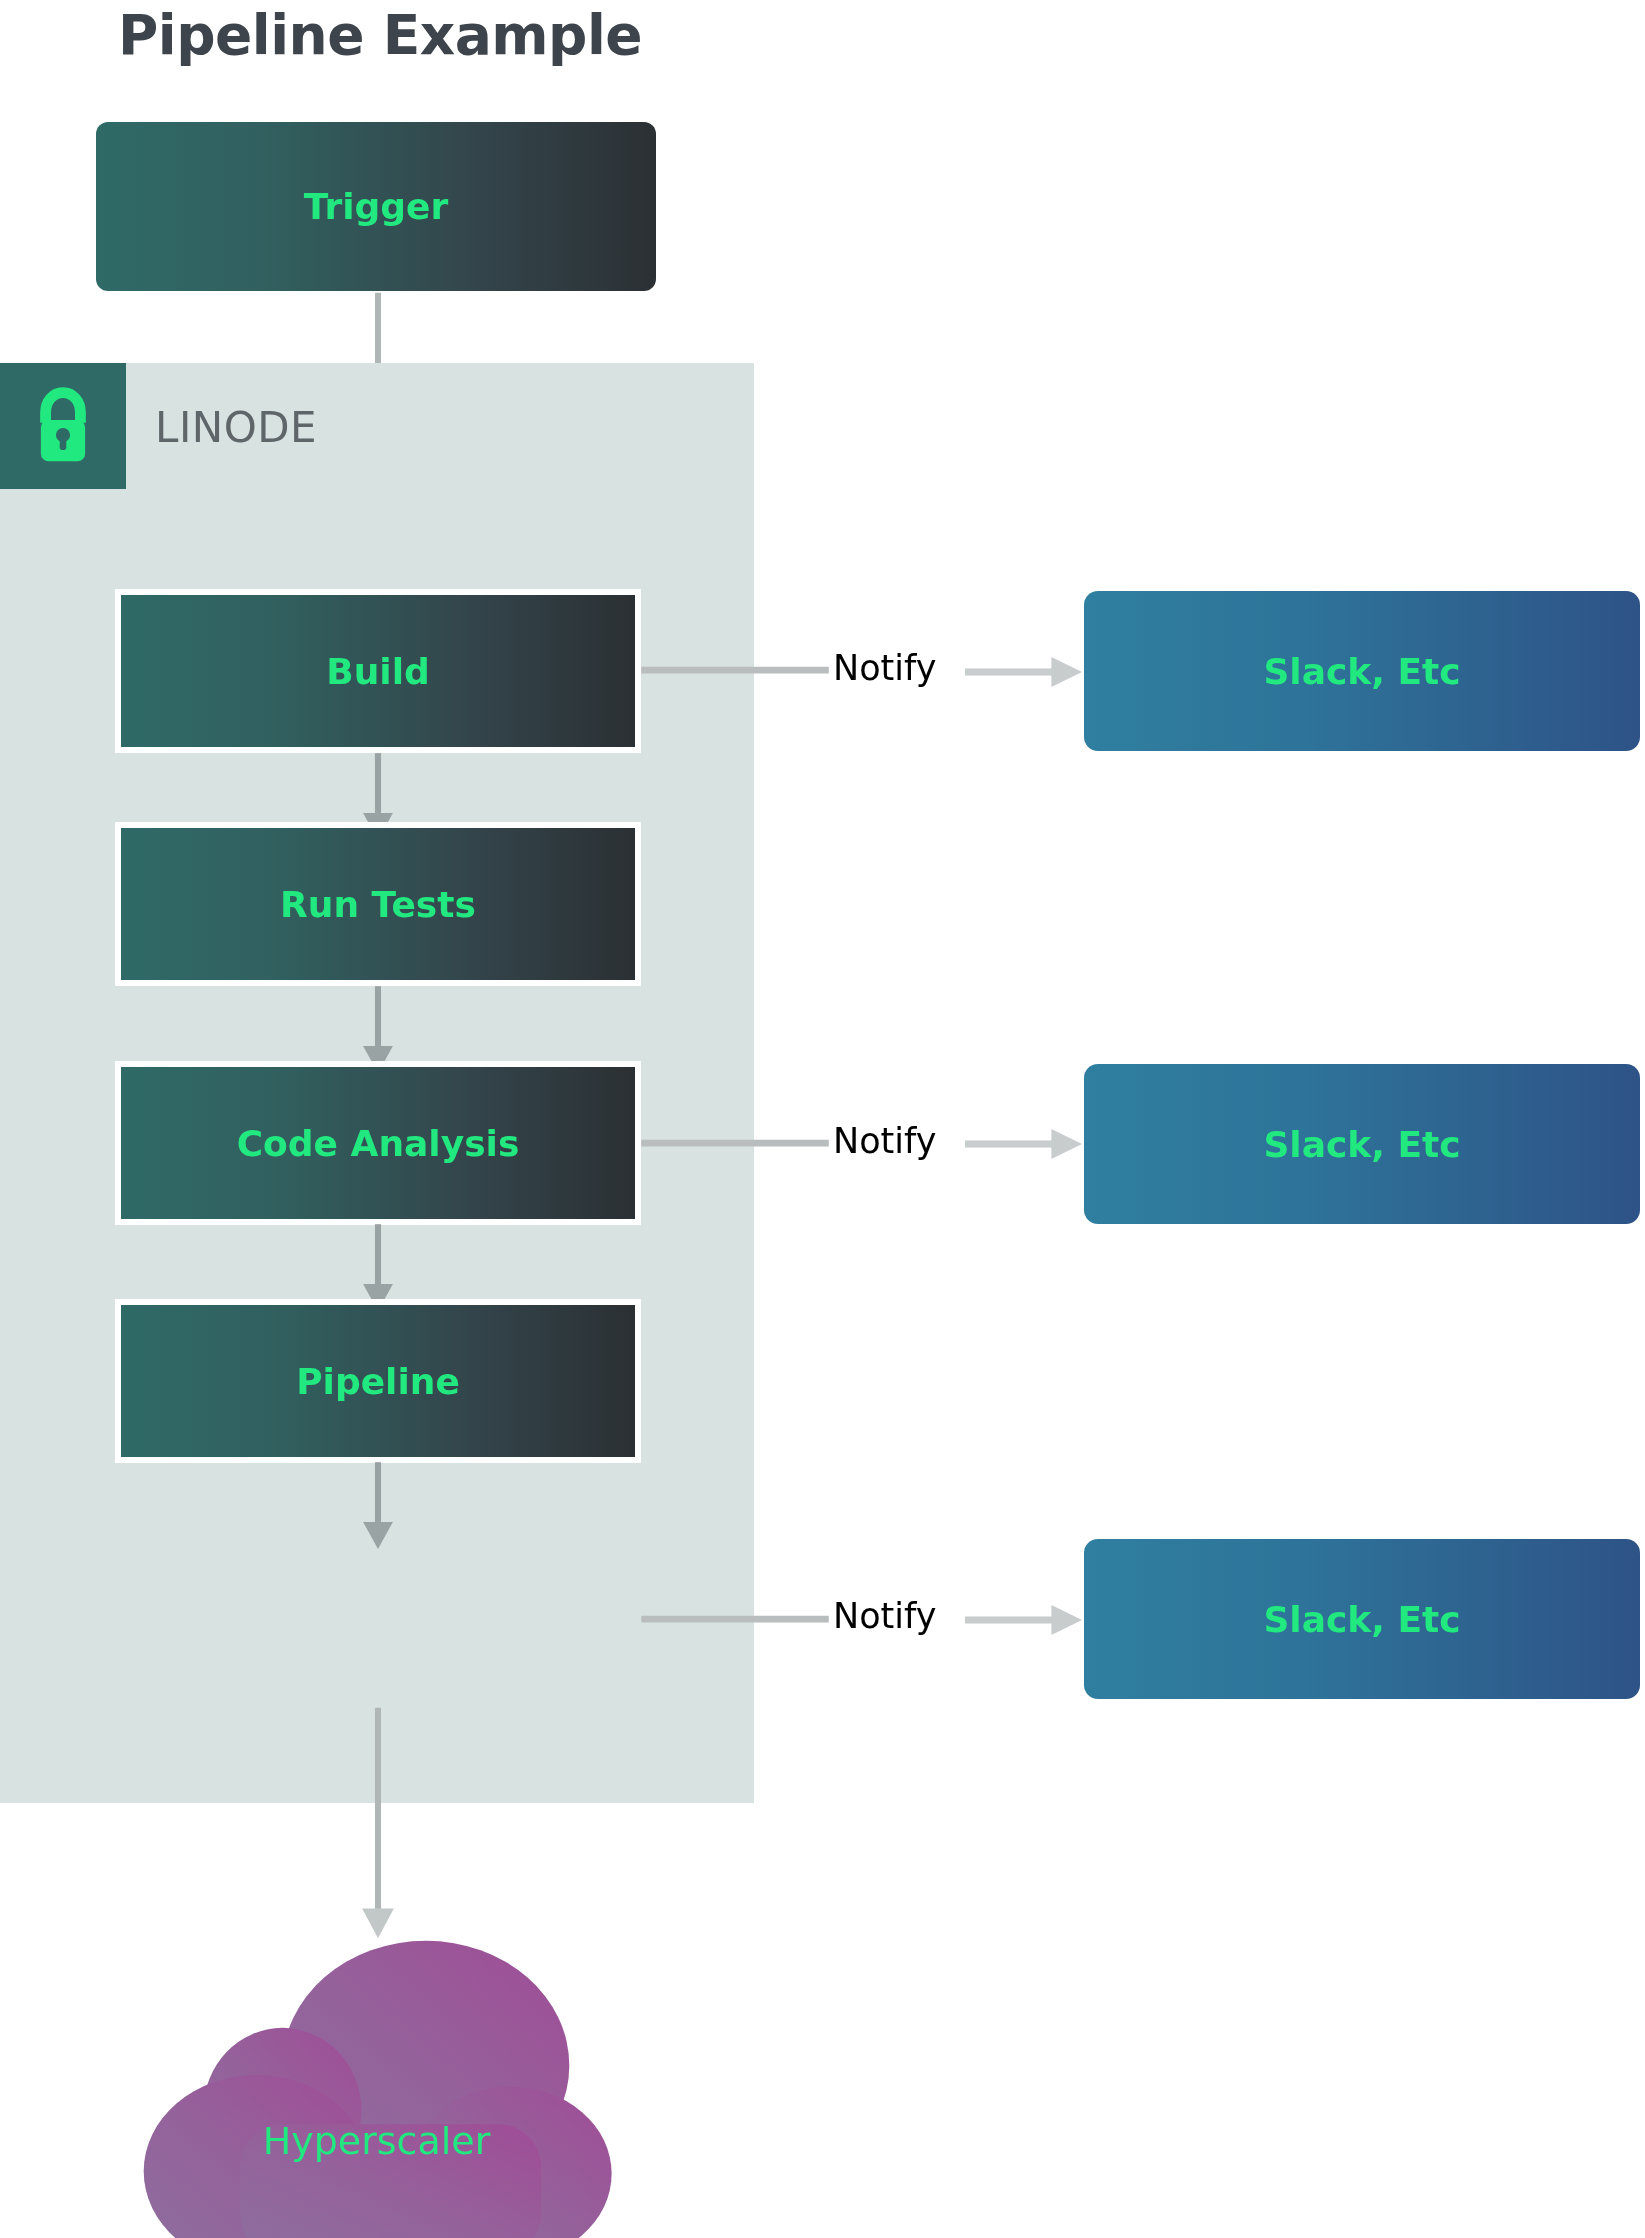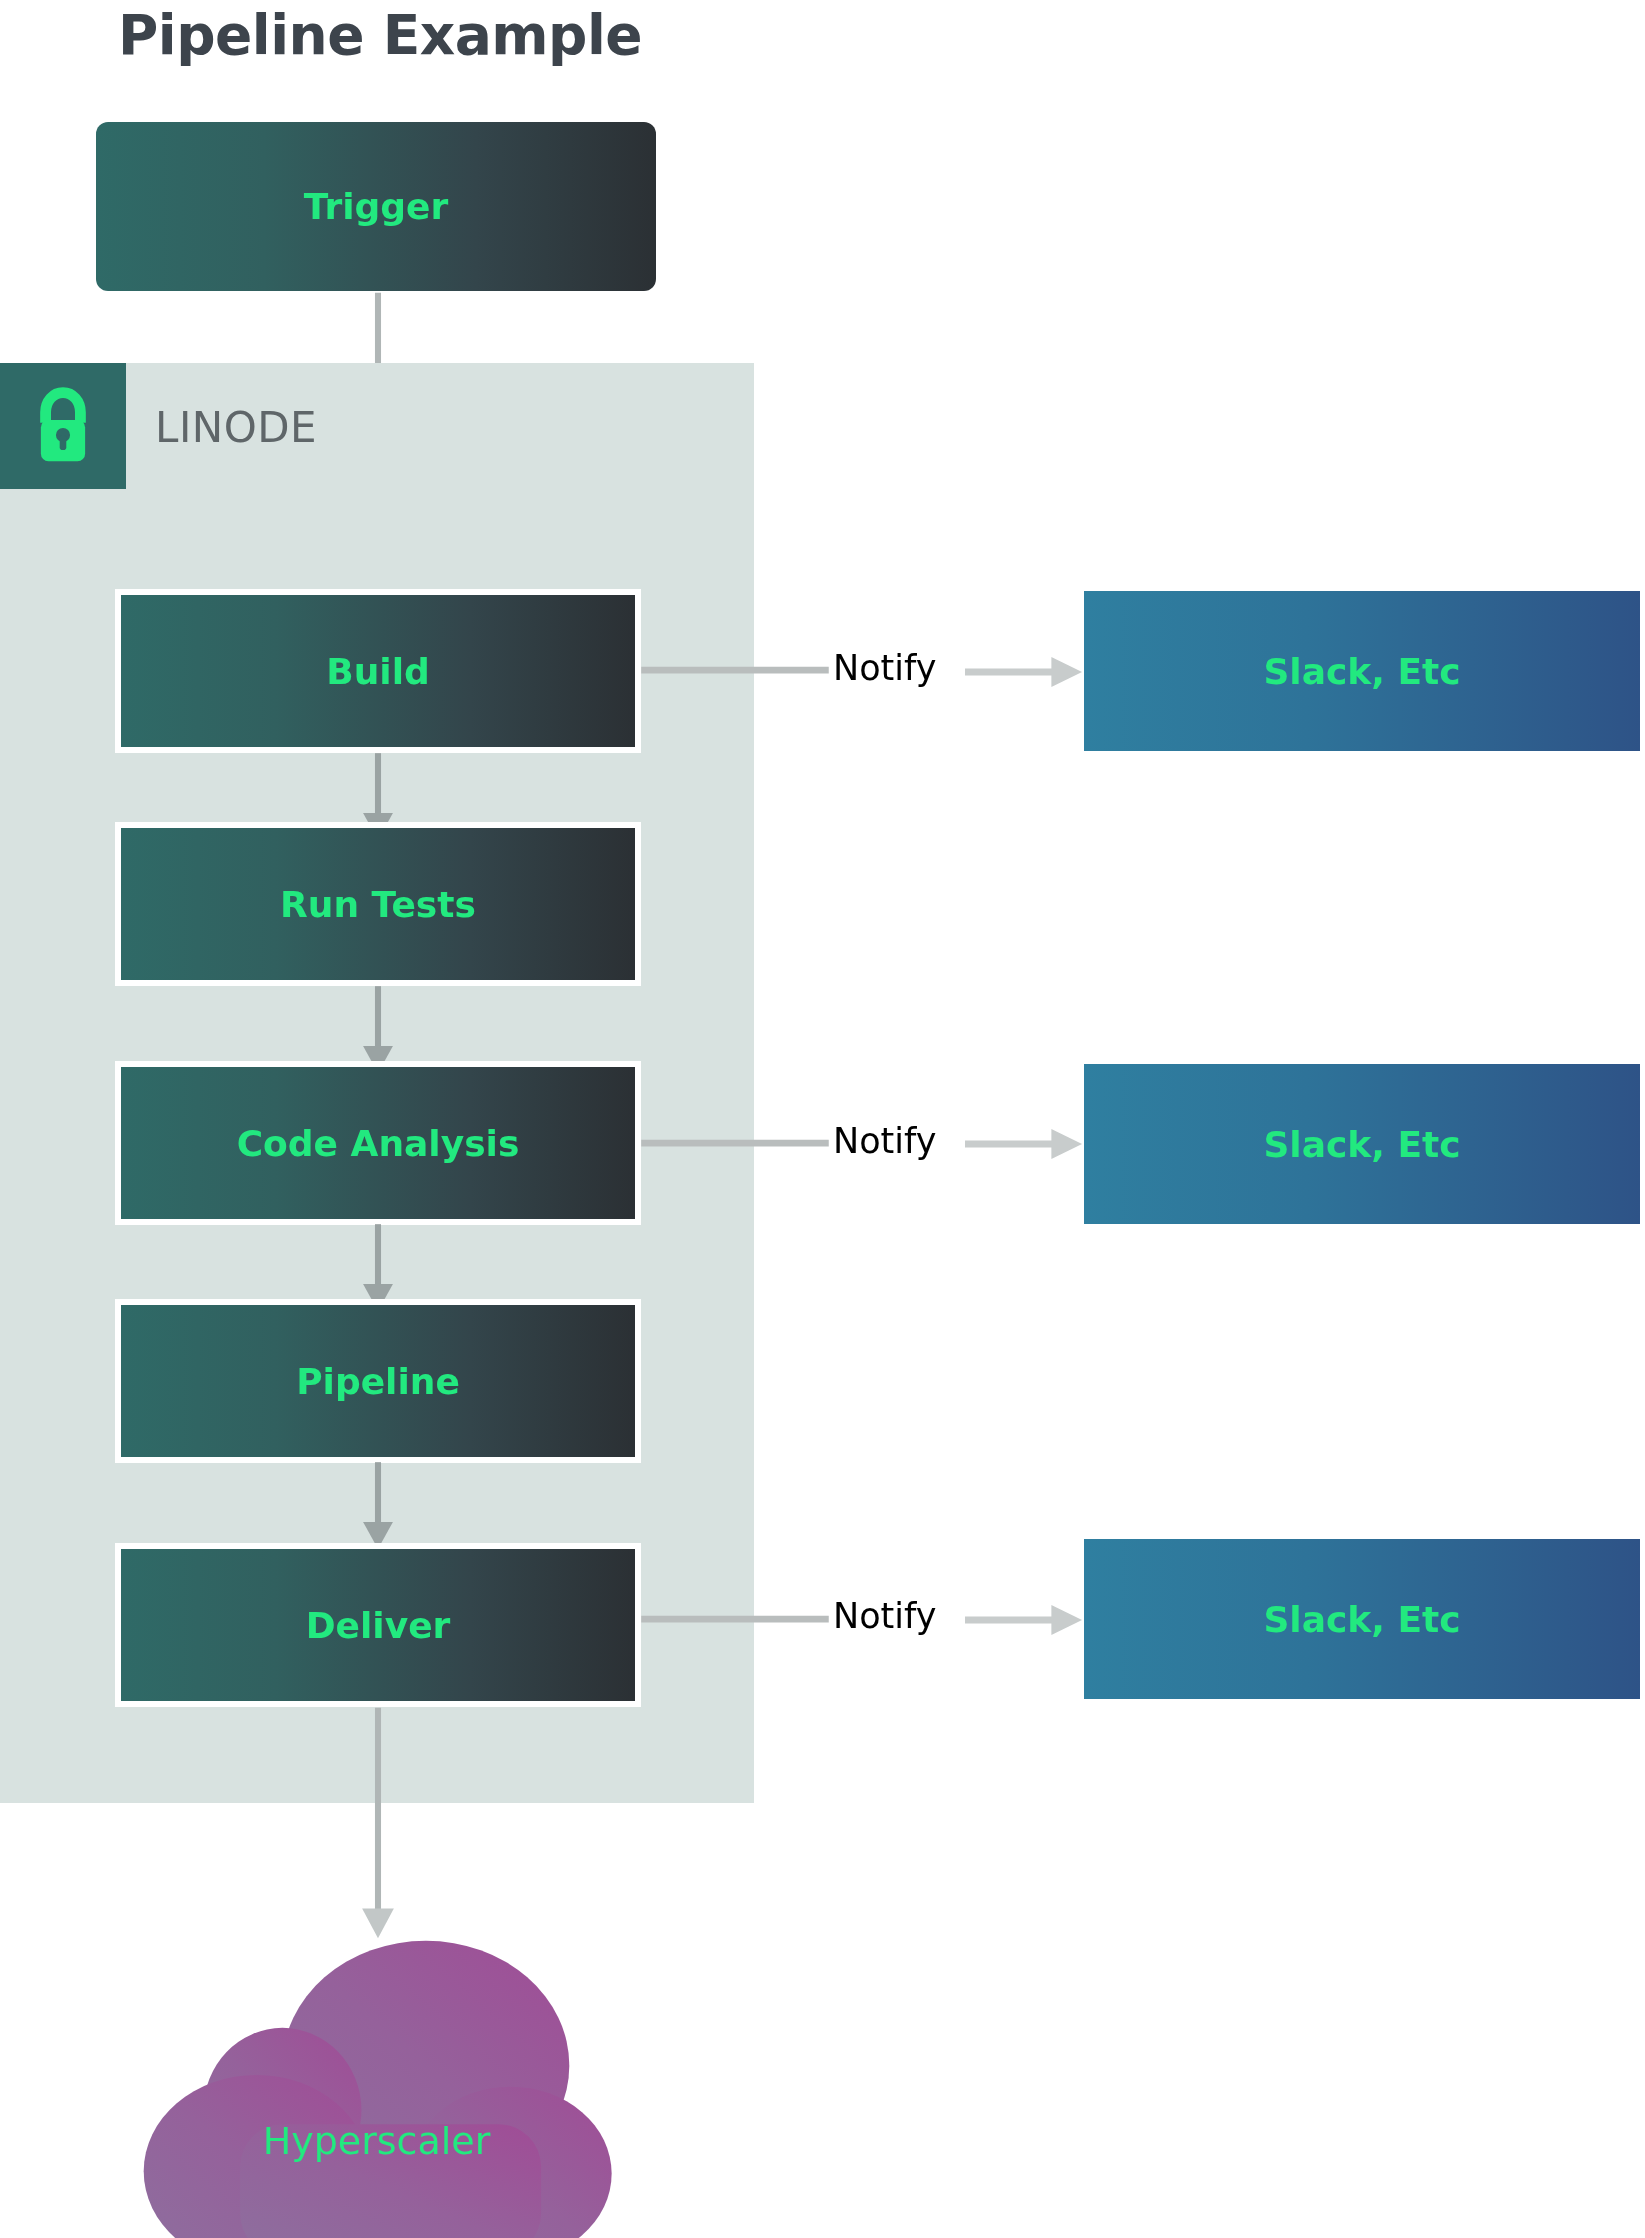--- a/index.html
+++ b/index.html
@@ -87,20 +87,21 @@
     letter-spacing: 0px;
   }
 
   
   .target-box {
     position: absolute;
     background: linear-gradient(90deg, #2f7fa0 0%, #2e7399 40%, #2e5387 100%);
     display: flex;
     align-items: center;
     justify-content: center;
+    border-radius: 14px;
   }
   .target-label {
     font-family: "DejaVu Sans", sans-serif;
     font-size: 36px;
     font-weight: bold;
     color: #22e97f;
     white-space: nowrap;
   }
 
   
@@ -195,23 +196,20 @@
 
   <div class="stage-box framed" style="left:115px; top:1299px; width:526px; height:164px;">
     <span class="stage-label">Pipeline</span>
   </div>
 
   <svg class="conn" style="left:357px; top:1462px;" width="42" height="89" viewBox="0 0 90 190">
     <line x1="45" y1="0" x2="45" y2="132" stroke="#9aa3a3" stroke-width="13"></line>
     <polygon points="45,186 13,128 77,128" fill="#9aa3a3"></polygon>
   </svg>
 
-  <div class="stage-box framed" style="left:115px; top:1543px; width:526px; height:164px;">
-    <span class="stage-label">Deliver</span>
-  </div>
 
   <svg class="conn" style="left:357px; top:1707px;" width="42" height="235" viewBox="0 0 90 500">
     <line x1="45" y1="0" x2="45" y2="440" stroke="#b0b6b6" stroke-width="13"></line>
     <polygon points="45,494 11,430 79,430" fill="#c2c7c7"></polygon>
   </svg>
 
   <svg class="conn" style="left:641px; top:664px;" width="188" height="12.2" viewBox="0 0 400 26">
     <line x1="0" y1="13" x2="400" y2="13" stroke="#b9bdbd" stroke-width="14"></line>
   </svg>
   <div class="notify-label" style="left:833px; top:648px;">Notify</div>

